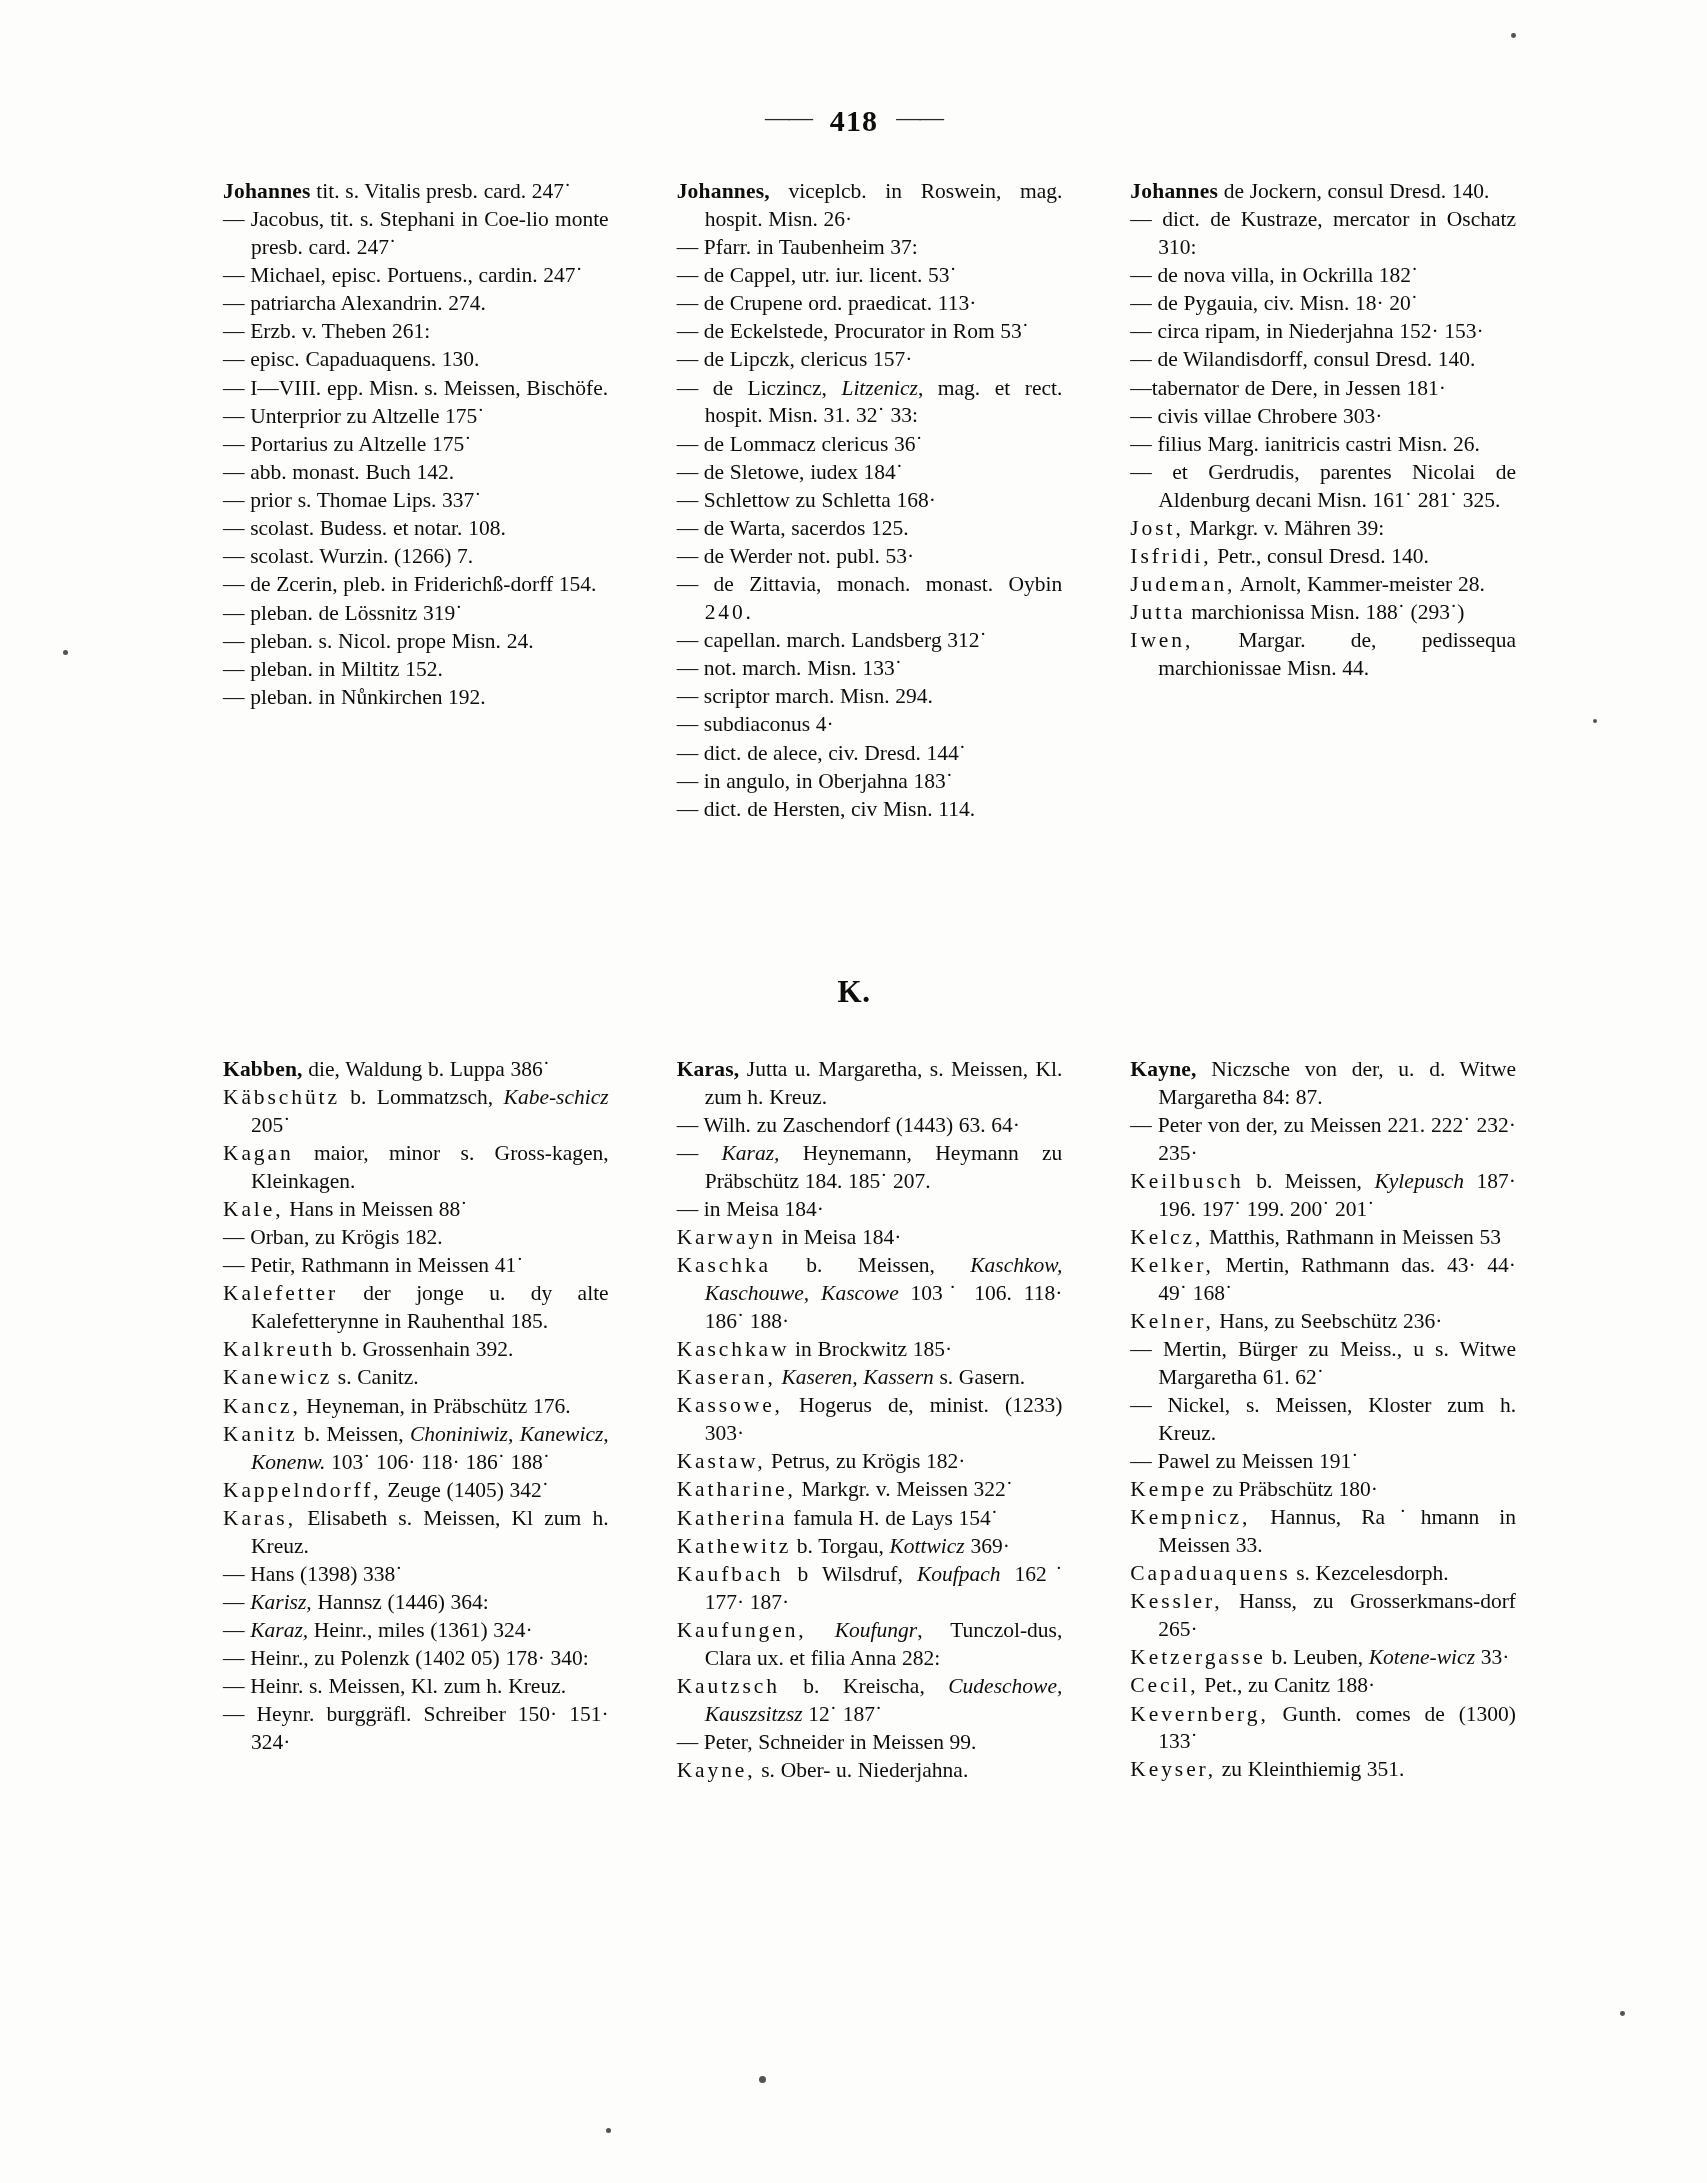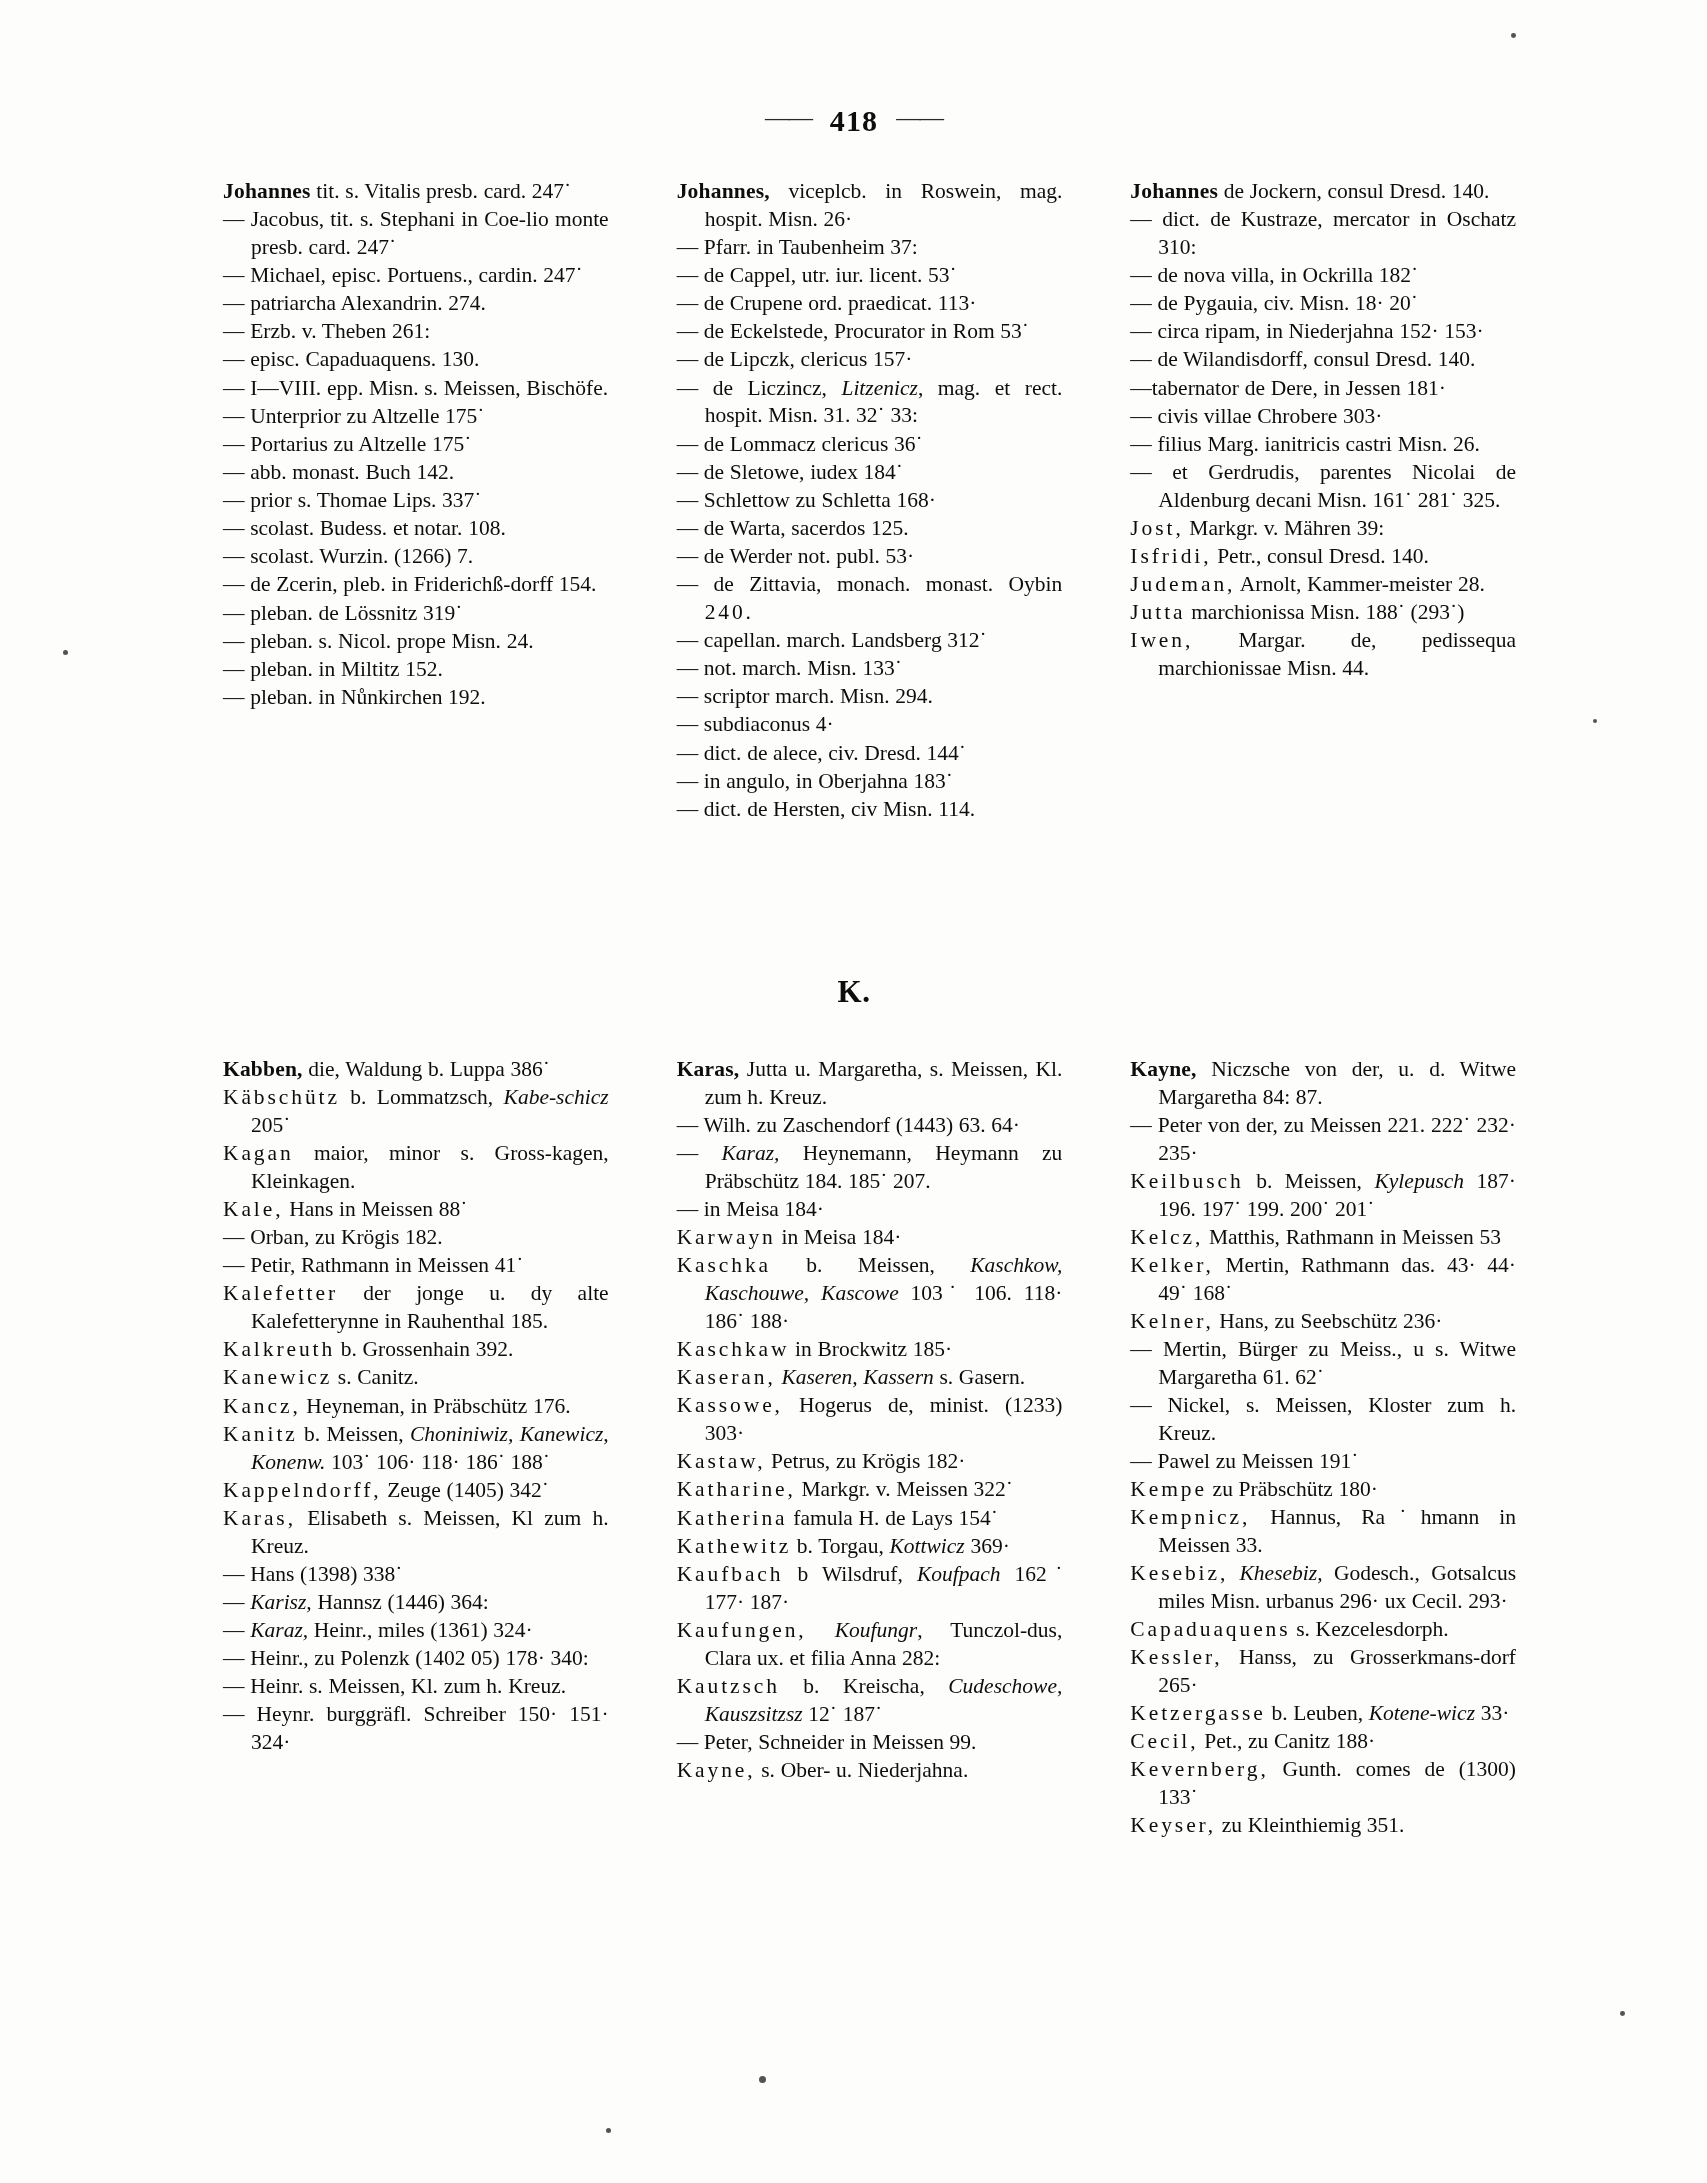--- a/index.html
+++ b/index.html
@@ -222,21 +222,20 @@
           <p class="entry">— Peter von der, zu Meissen 221. 222˙ 232· 235·</p>
           <p class="entry"><span class="sp">Keilbusch</span> b. Meissen, <span class="it">Kylepusch</span> 187· 196. 197˙ 199. 200˙ 201˙</p>
           <p class="entry"><span class="sp">Kelcz,</span> Matthis, Rathmann in Meissen 53</p>
           <p class="entry"><span class="sp">Kelker,</span> Mertin, Rathmann das. 43· 44· 49˙ 168˙</p>
           <p class="entry"><span class="sp">Kelner,</span> Hans, zu Seebschütz 236·</p>
           <p class="entry">— Mertin, Bürger zu Meiss., u s. Witwe Margaretha 61. 62˙</p>
           <p class="entry">— Nickel, s. Meissen, Kloster zum h. Kreuz.</p>
           <p class="entry">— Pawel zu Meissen 191˙</p>
           <p class="entry"><span class="sp">Kempe</span> zu Präbschütz 180·</p>
           <p class="entry"><span class="sp">Kempnicz,</span> Hannus, Ra˙hmann in Meissen 33.</p>
-          <p class="entry"><span class="sp">Kesebiz,</span> <span class="it">Khesebiz,</span> Godesch., Gotsalcus miles Misn. urbanus 296· ux Cecil. 293·</p>
           <p class="entry"><span class="sp">Capaduaquens</span> s. Kezcelesdorph.</p>
           <p class="entry"><span class="sp">Kessler,</span> Hanss, zu Grosserkmans-dorf 265·</p>
           <p class="entry"><span class="sp">Ketzergasse</span> b. Leuben, <span class="it">Kotene-wicz</span> 33·</p>
           <p class="entry"><span class="sp">Cecil,</span> Pet., zu Canitz 188·</p>
           <p class="entry"><span class="sp">Kevernberg,</span> Gunth. comes de (1300) 133˙</p>
           <p class="entry"><span class="sp">Keyser,</span> zu Kleinthiemig 351.</p>
         </div>
     </div>
   </div>
 

